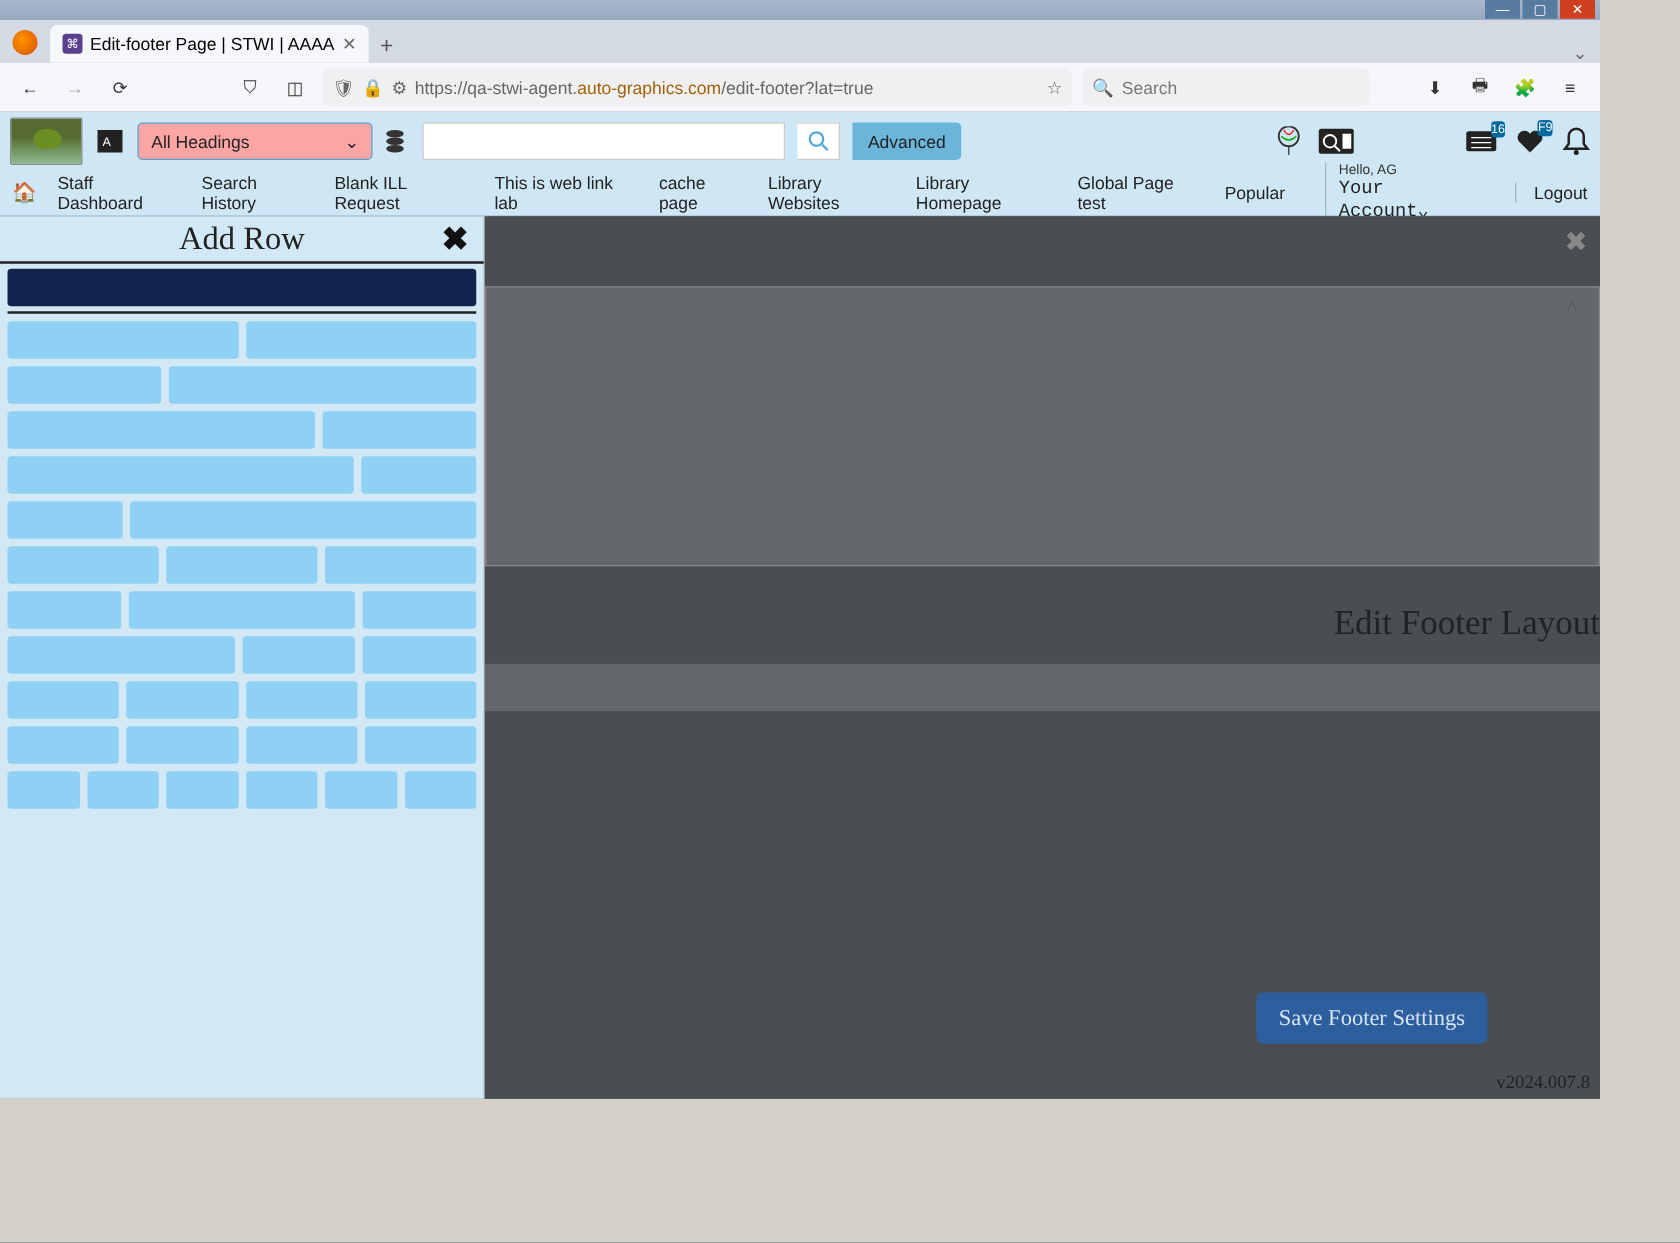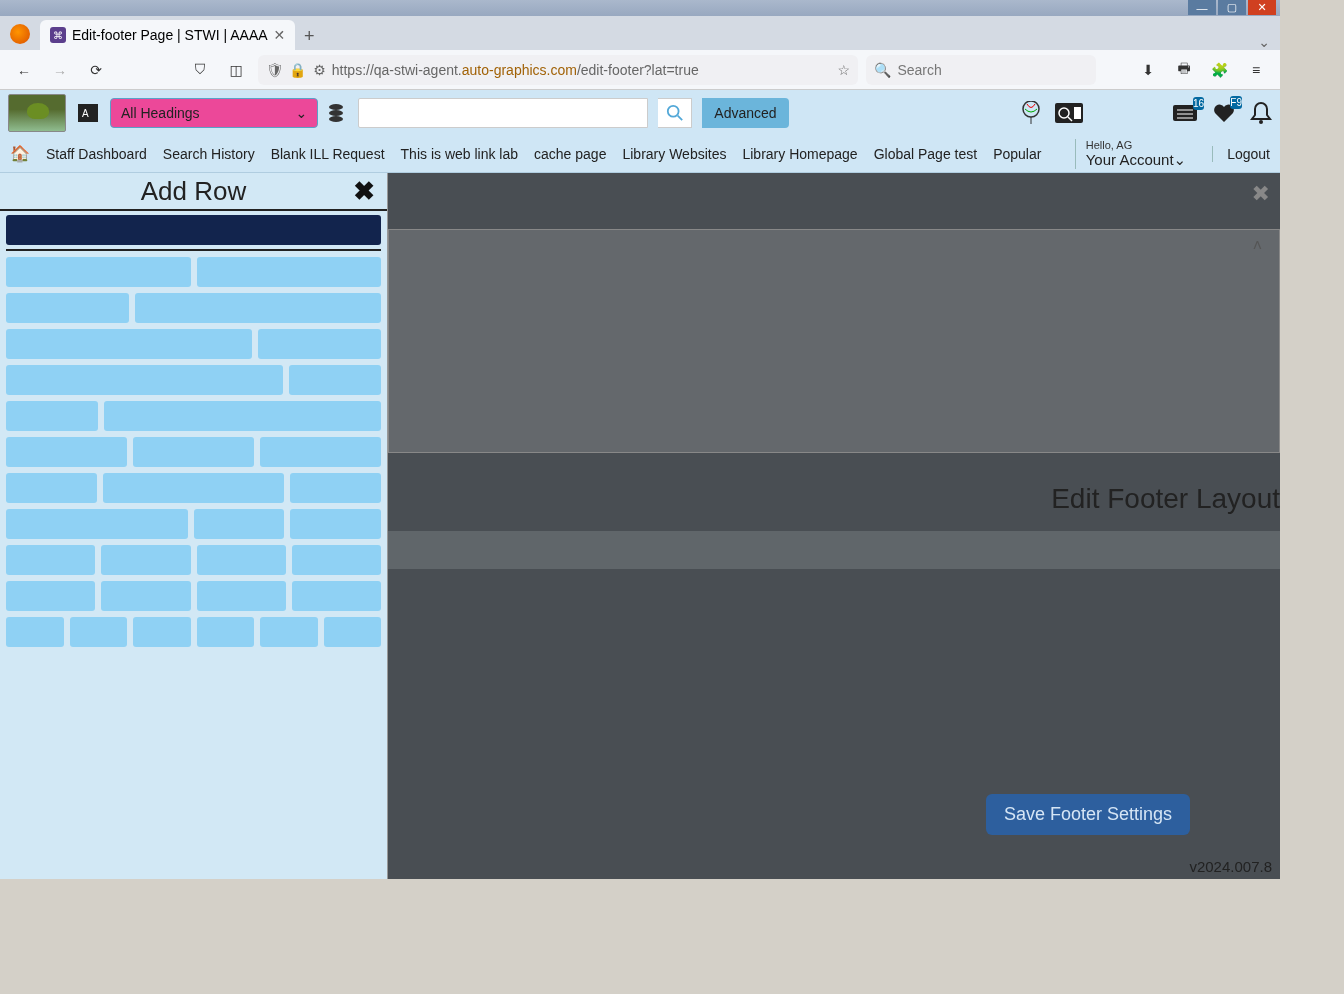--- a/index.html
+++ b/index.html
@@ -27,41 +27,41 @@
 .url-bolded { color: #a16207; }
 .search-bar { flex: 0 0 230px; height: 30px; background: #f0f0f3; border-radius: 6px; display: flex; align-items: center; padding: 0 8px; gap: 6px; color: #777; }
 .nav-spacer { flex: 1; }
 
 
 .app-header { height: 45px; background: #cfe6f5; display: flex; align-items: center; padding: 0 8px; gap: 10px; }
 .logo-img { width: 58px; height: 38px; background: linear-gradient(to bottom, #556b2f 40%, #8fbc8f); border: 1px solid #888; border-radius: 2px; position: relative; }
 .logo-img::after { content:""; position:absolute; left:18px; top:8px; width:22px; height:16px; background:#6b8e23; border-radius:50% 50% 40% 40%;}
 .lib-title { font-size: 15px; color: #222; line-height: 1.2; width: 250px; }
 .header-icon { width: 24px; height: 24px; display:flex; align-items:center; justify-content:center; }
-.headings-dd { background: #ec4899; height: 30px; border-radius: 4px; display: flex; align-items: center; padding: 0 10px; gap: 96px; color: #222; border:1px solid #5aa0c8;}
+.headings-dd { background: #fca5a5; height: 30px; border-radius: 4px; display: flex; align-items: center; padding: 0 10px; gap: 76px; color: #222; border:1px solid #5aa0c8;}
 .db-icon { width: 20px; color:#333;}
 .search-input { flex: 0 0 290px; height: 30px; background: #fff; border: 1px solid #ccc; border-radius: 2px 0 0 2px; }
 .search-mag { width: 34px; height: 30px; background: #fff; border: 1px solid #ccc; border-left: none; display:flex; align-items:center; justify-content:center; color:#52a8d8;}
 .adv-btn { height: 30px; padding: 0 12px; background: #6bb5db; border-radius: 0 4px 4px 0; display:flex; align-items:center; color:#222;}
 .hdr-right-icons { display: flex; align-items: center; gap: 14px; margin-left: auto; }
 .balloon-icon { width: 18px; height: 24px; }
 .balloon-icon svg { width:100%; height:100%;}
 .badge-ico { position: relative; }
 .badge { position: absolute; top: -6px; right: -6px; background: #0369a1; color: #fff; font-size: 10px; padding: 1px 0; border-radius: 3px; }
 
 .menu-bar { height: 38px; background: #cfe6f5; display: flex; align-items: center; padding: 0 10px; gap: 16px; font-size: 14px; color: #222; border-bottom: 1px solid #b0cde0;}
 .menu-bar .home-ico { font-size:16px; color:#333;}
 .menu-spacer { flex: 1; }
 .acct-block { text-align: left; border-left: 1px solid #9bb; padding-left: 10px; }
 .acct-hello { font-size: 11px; color: #333;}
-.acct-name { font-size: 15px; }
+.acct-name { font-size: 15px; font-family: Liberation Mono, monospace; }
 .logout { border-left: 1px solid #9bb; padding-left: 14px; margin-left: 10px; }
 
 
-.main { display: flex; height: 706px; background: #666b70; position: relative; }
+.main { display: flex; height: 706px; background: #666b70; position: relative; font-family: Liberation Serif, serif; }
 
 
 .side-panel { width: 388px; background: #d2e8f5; display: flex; flex-direction: column; border-right: 1px solid #999;}
 .sp-header { height: 38px; display: flex; align-items: center; justify-content: center; position: relative; border-bottom: 2px solid #222;}
 .sp-header .title { font-size: 26px; color: #222; }
 .sp-close { position: absolute; right: 12px; font-size: 26px; font-weight: bold; color: #111; }
 .row-opts { padding: 4px 6px; display: flex; flex-direction: column; gap: 6px; }
 .layout-row { display: flex; gap: 6px; }
 .layout-row.selected .cell { background: #12244d; }
 .cell { background: #8fd1f4; height: 30px; border-radius: 3px; } .fs-2 { flex: 2; } .fs-3 { flex: 3; } .fs-4 { flex: 4; } .fs-6 { flex: 6; } .fs-8 { flex: 8; } .fs-12 { flex: 12; }

